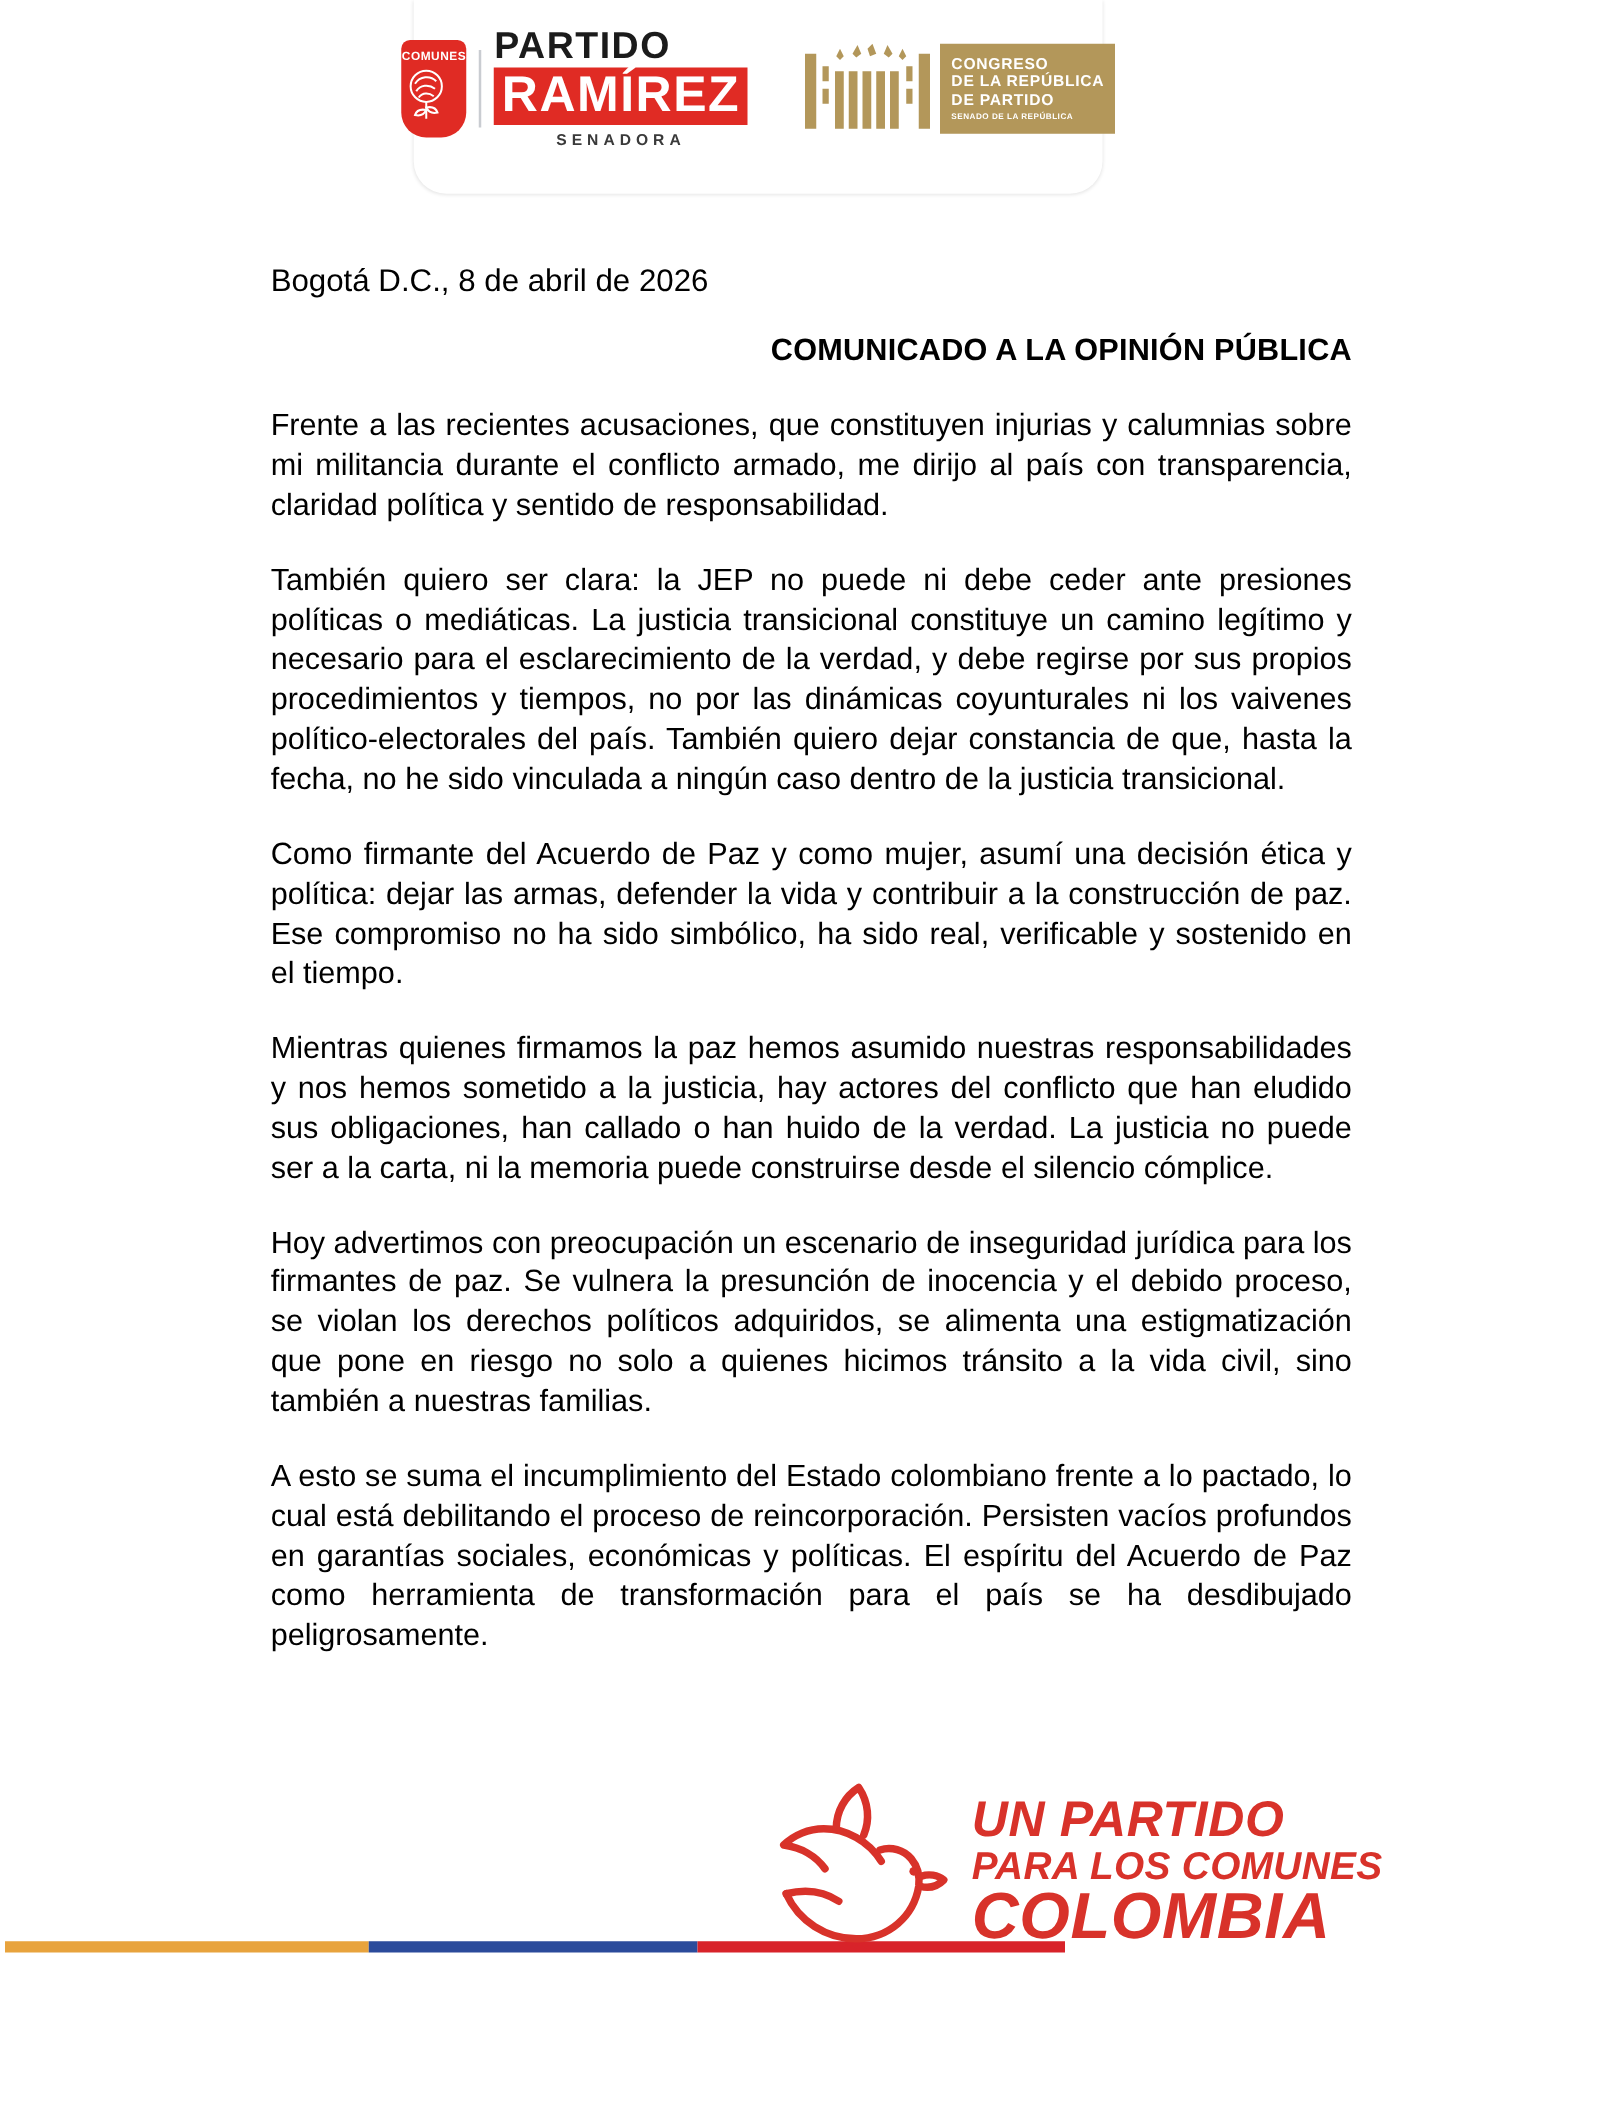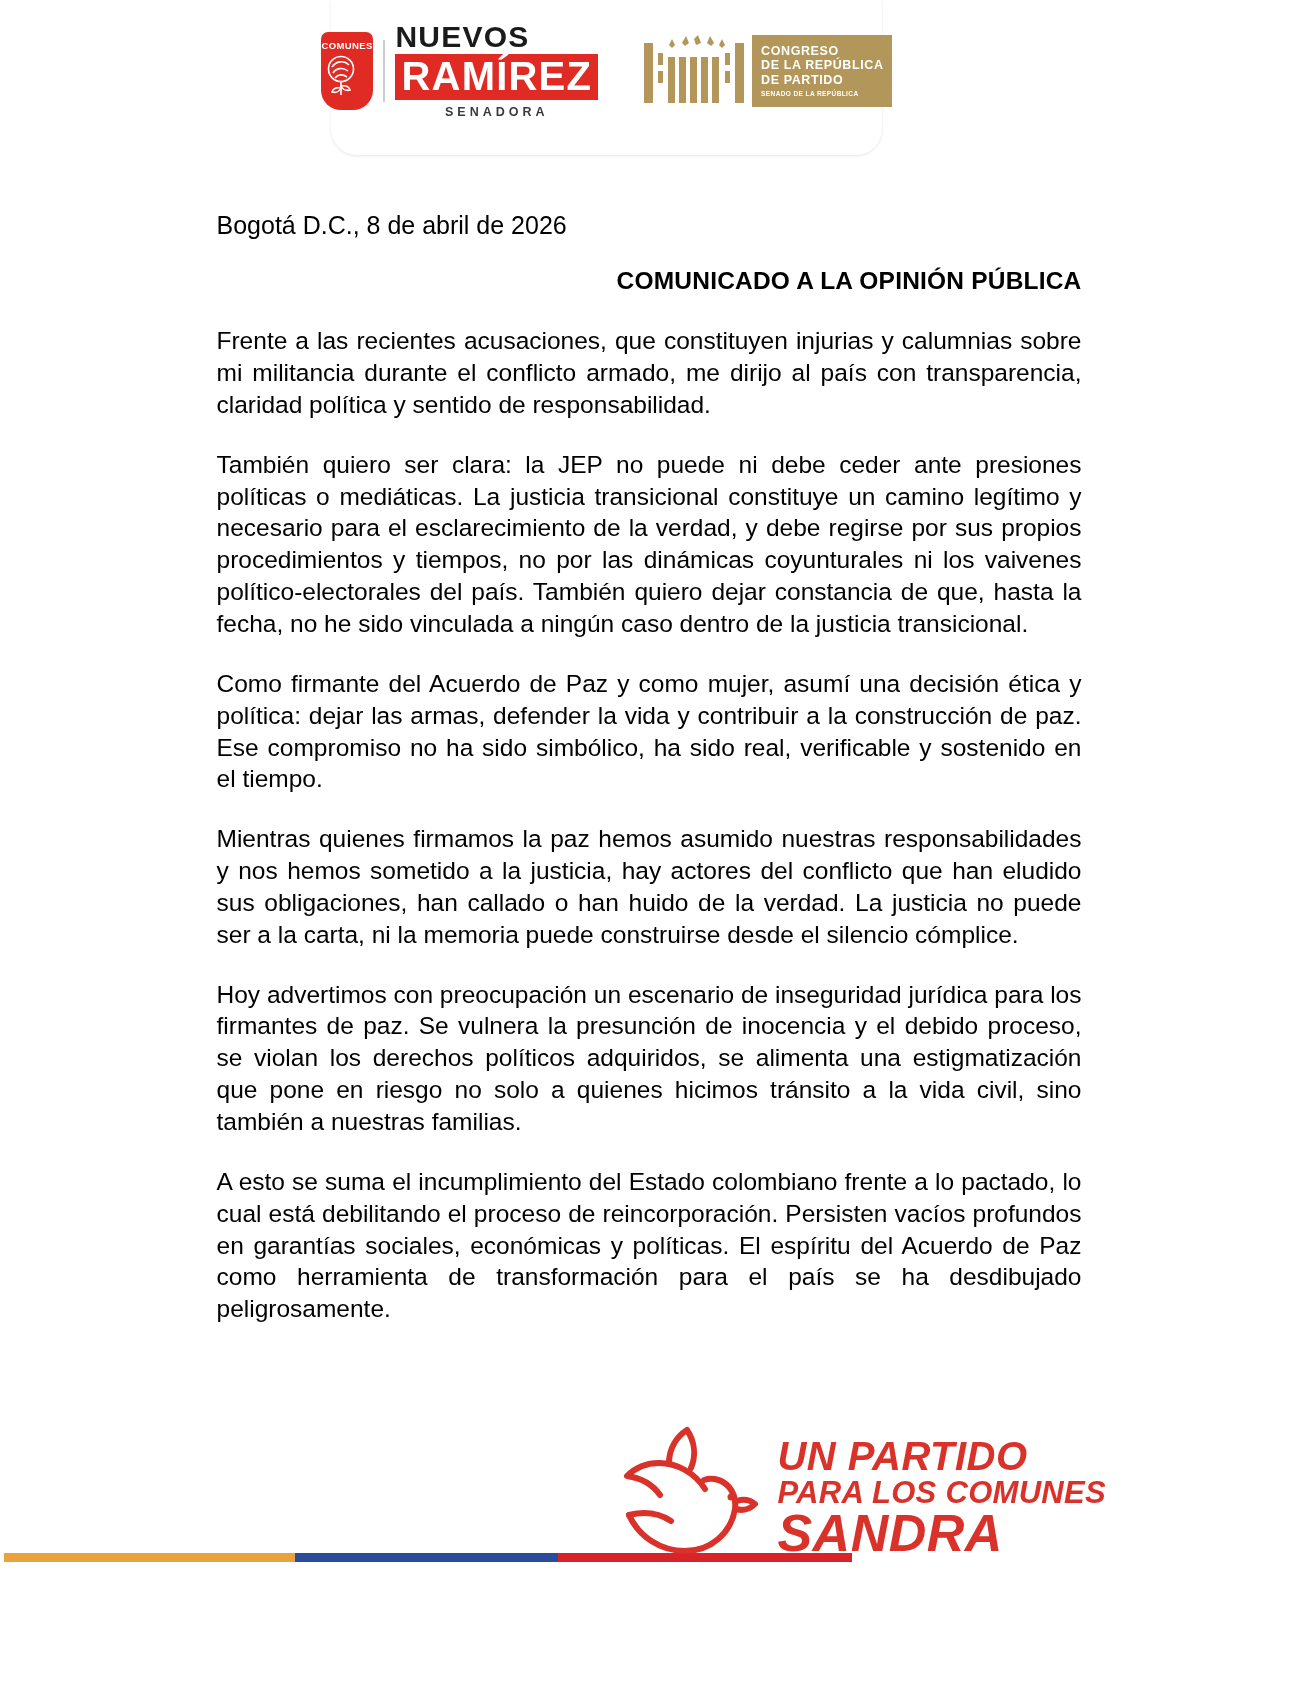--- a/index.html
+++ b/index.html
@@ -232,21 +232,21 @@
           <path d="M20 29 c0 6 0 10 0 14"></path>
           <path d="M20 36 c-5 -1 -8 1 -9 4 c4 1 7 0 9 -4z"></path>
           <path d="M20 34 c5 -1 8 1 9 4 c-4 1 -7 0 -9 -4z"></path>
         </g>
       </svg>
     </div>
 
     <div class="brand-divider"></div>
 
     <div class="brand-names">
-      <div class="name-first">NUEVOS</div>
+      <div class="name-first">PARTIDO</div>
       <div class="name-last">RAMÍREZ</div>
       <div class="name-role">SENADORA</div>
     </div>
   </div>
 
   <div class="congress-lockup">
     <svg class="congress-mark" viewBox="0 0 104 72">
       <g fill="#B3975A">
         <rect x="2" y="8" width="9" height="60"></rect>
         <rect x="16" y="18" width="5" height="12"></rect>
@@ -304,16 +304,16 @@
         <path d="M60 40 c0 -14 7 -26 18 -33 c8 12 9 26 4 38"></path>
         <path d="M20 92 c10 22 32 36 56 36 c26 0 46 -18 50 -42 c1 -8 -1 -16 -6 -22 c-6 -7 -16 -10 -25 -7"></path>
         <path d="M20 92 c16 -4 30 -2 42 6"></path>
         <path d="M128 78 c6 -2 13 -1 18 3 c-5 5 -12 7 -19 5"></path>
       </g>
       <circle cx="122" cy="74" r="3.5" fill="#D8322A"></circle>
     </svg>
     <div class="slogan-lines">
       <div class="sl1">UN PARTIDO</div>
       <div class="sl2">PARA LOS COMUNES</div>
-      <div class="sl3">SANDRA</div>
+      <div class="sl3">COLOMBIA</div>
     </div>
   </div>
 </div>
 
 </body></html>

